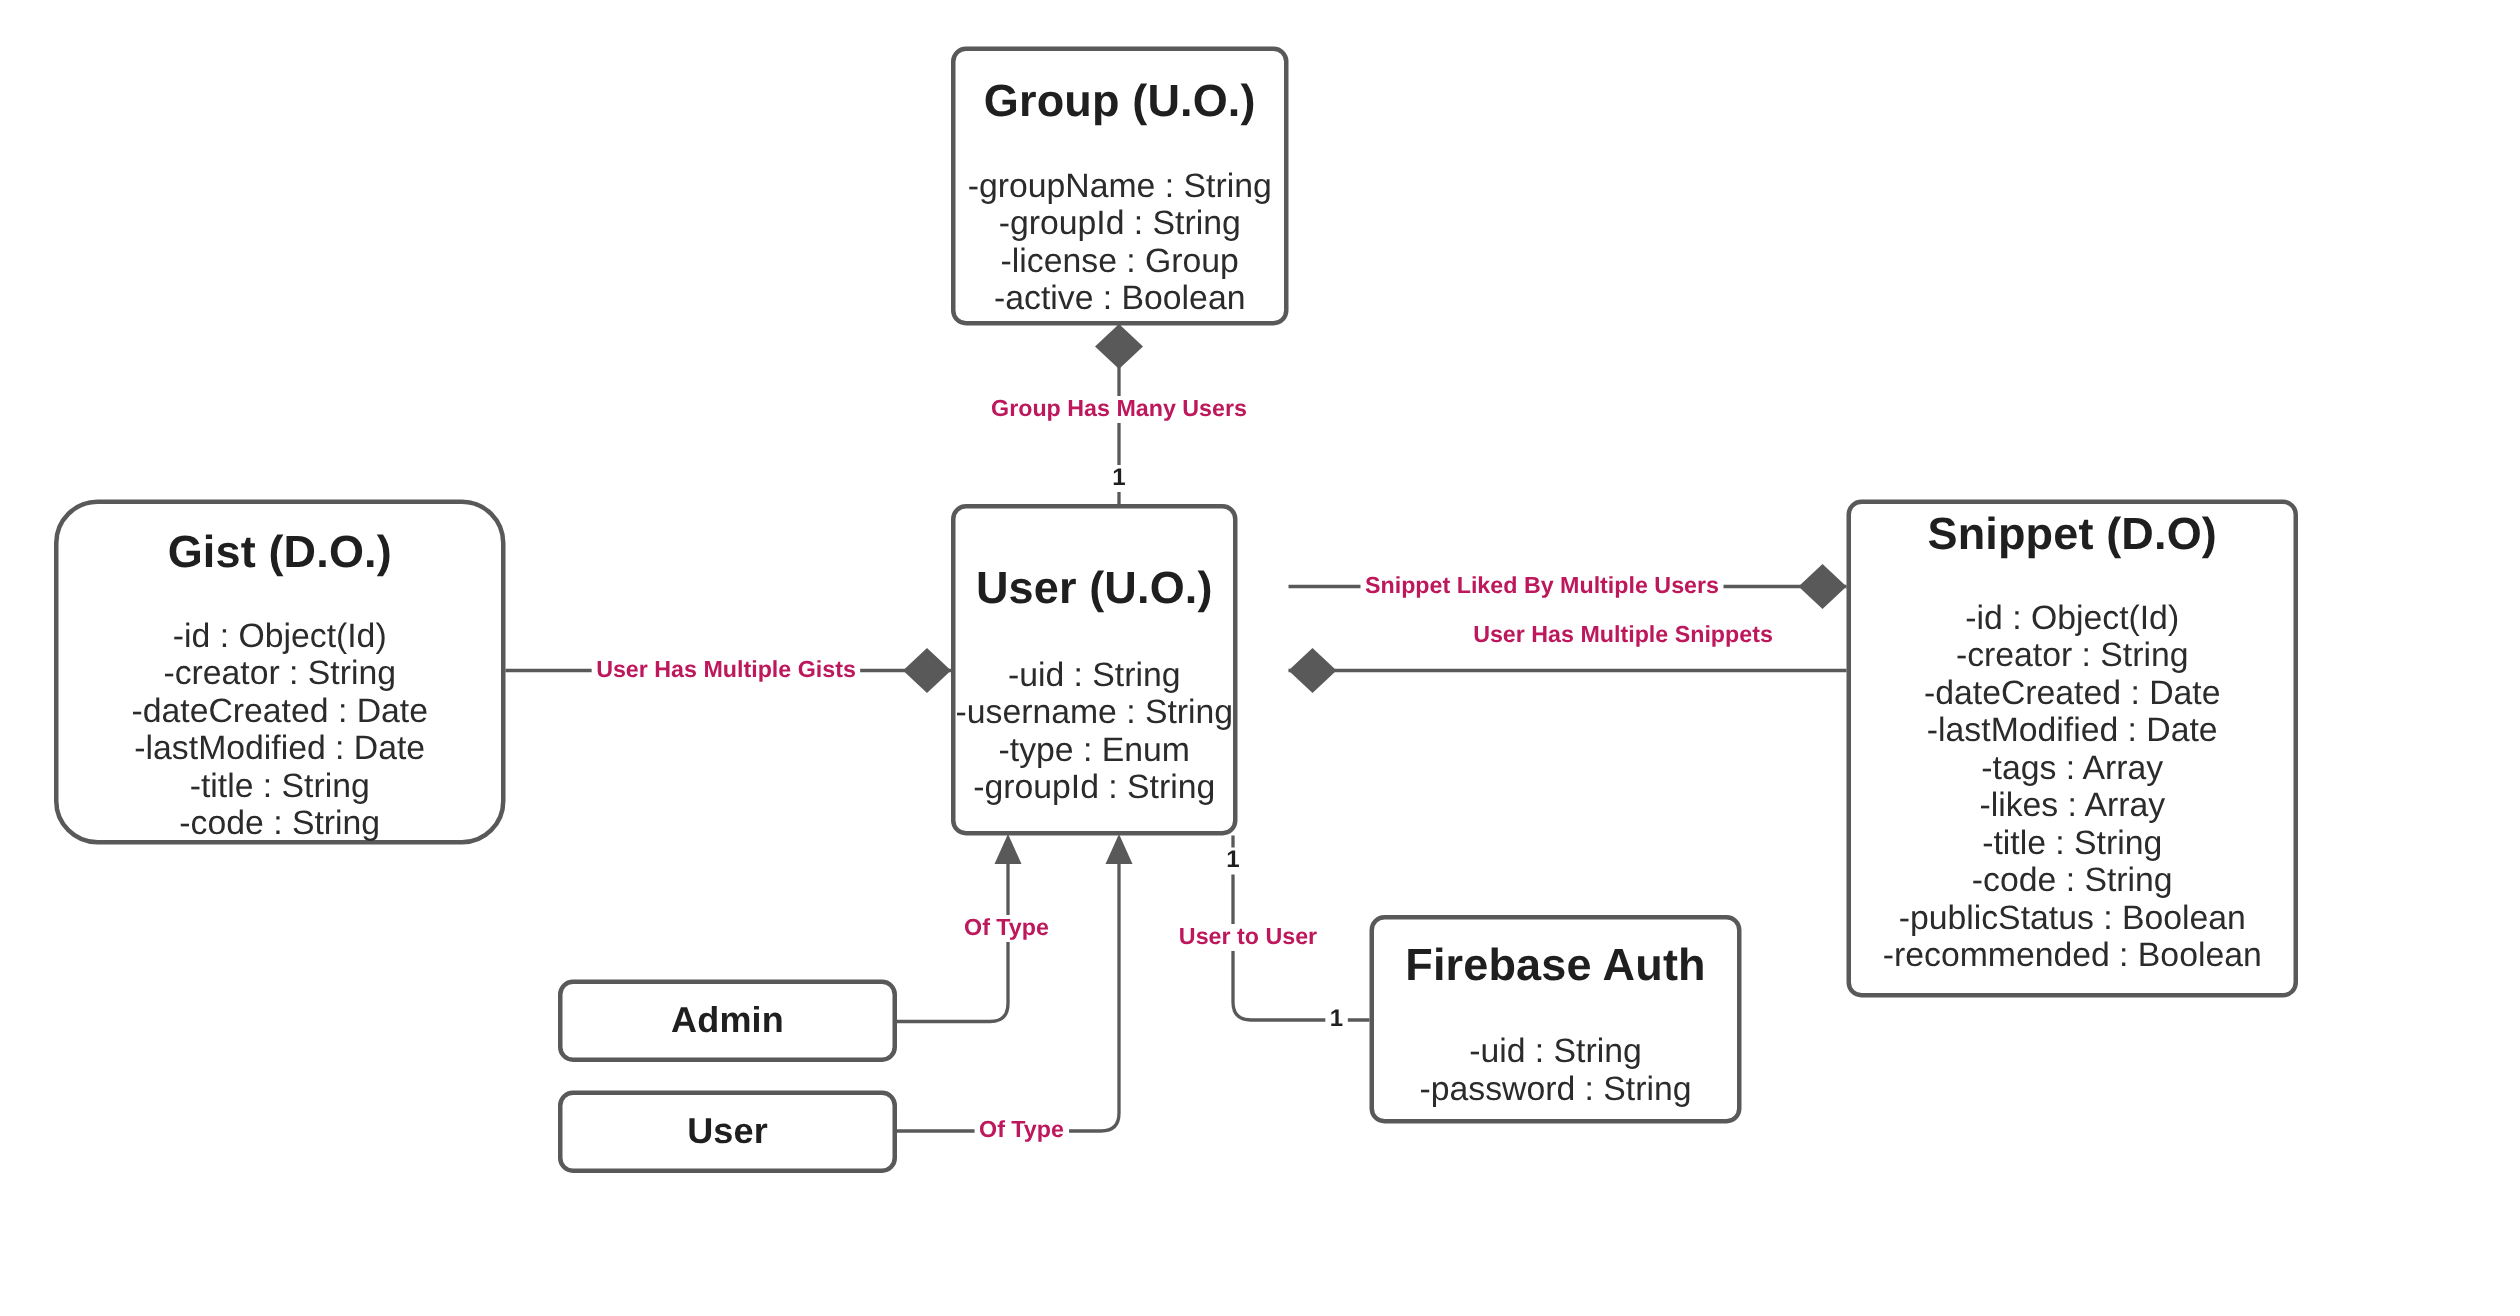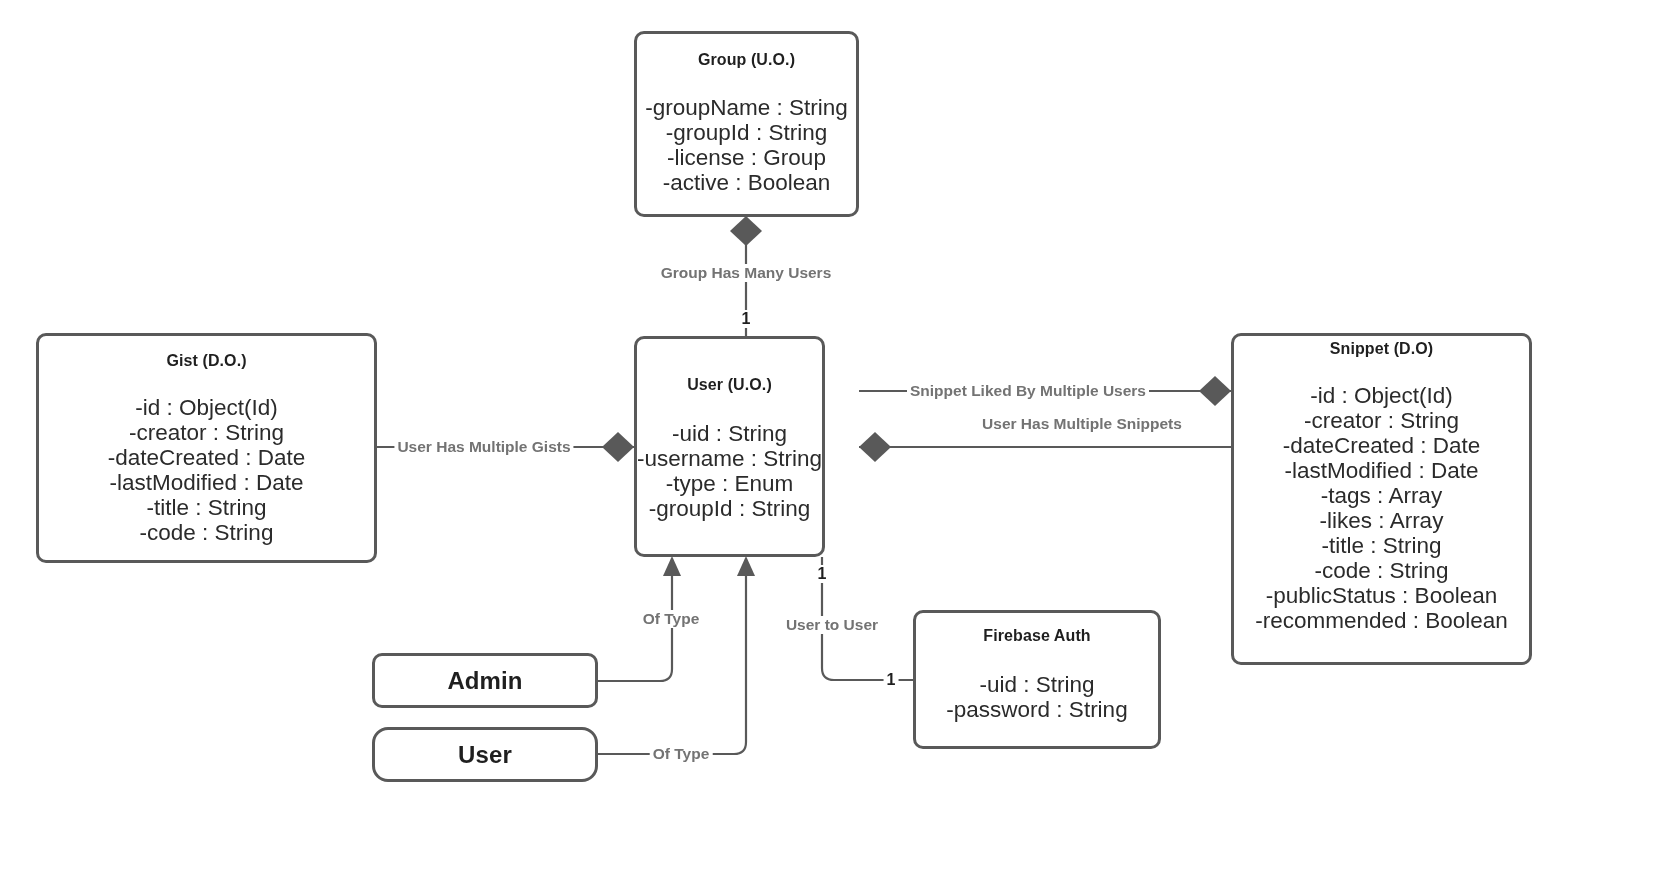--- a/index.html
+++ b/index.html
@@ -30,21 +30,21 @@
     position: absolute;
     box-sizing: border-box;
     background: #ffffff;
     border: 3px solid #595959;
     border-radius: 10px;
     text-align: center;
     z-index: 3;
   }
   .uml-title {
     font-weight: bold;
-    font-size: 16px;
+    font-size: 30px;
     color: #1f1f1f;
     letter-spacing: 0.1px;
     white-space: nowrap;
   }
   .uml-attrs {
     font-size: 22.5px;
     line-height: 25px;
     color: #2b2b2b;
   }
   .uml-attrs div {
@@ -55,21 +55,21 @@
     align-items: center;
     justify-content: center;
   }
   .simple-box .uml-title {
     font-size: 24px;
   }
   .edge-label {
     position: absolute;
     font-size: 15.5px;
     font-weight: bold;
-    color: #737373;
+    color: #be185d;
     background: #ffffff;
     padding: 0 3px;
     white-space: nowrap;
     z-index: 4;
     transform: translate(-50%, -50%);
   }
   .mult-label {
     position: absolute;
     font-size: 16px;
     font-weight: bold;
@@ -112,21 +112,21 @@
   <div class="uml-box" style="left:634px; top:31px; width:225px; height:186px; padding-top:17px;">
     <div class="uml-title">Group (U.O.)</div>
     <div class="uml-attrs" style="margin-top:26px;">
       <div>-groupName : String</div>
       <div>-groupId : String</div>
       <div>-license : Group</div>
       <div>-active : Boolean</div>
     </div>
   </div>
 
-  <div class="uml-box" style="left:36px; top:333px; width:341px; height:230px; padding-top:16px;">
+  <div class="uml-box" style="left:36px; top:333px; width:301px; height:230px; padding-top:16px;border-radius:29px;">
     <div class="uml-title">Gist (D.O.)</div>
     <div class="uml-attrs" style="margin-top:25px;">
       <div>-id : Object(Id)</div>
       <div>-creator : String</div>
       <div>-dateCreated : Date</div>
       <div>-lastModified : Date</div>
       <div>-title : String</div>
       <div>-code : String</div>
     </div>
   </div>
@@ -162,21 +162,21 @@
     <div class="uml-attrs" style="margin-top:27px;">
       <div>-uid : String</div>
       <div>-password : String</div>
     </div>
   </div>
 
   <div class="uml-box simple-box" style="left:372px; top:653px; width:226px; height:55px;">
     <div class="uml-title">Admin</div>
   </div>
 
-  <div class="uml-box simple-box" style="left:372px; top:727px; width:226px; height:55px;border-radius:16px;">
+  <div class="uml-box simple-box" style="left:372px; top:727px; width:226px; height:55px;">
     <div class="uml-title">User</div>
   </div>
 
   <div class="edge-label" style="left:746px; top:273px;">Group Has Many Users</div>
 
   <div class="edge-label" style="left:484px; top:447px;">User Has Multiple Gists</div>
 
   <div class="edge-label" style="left:1028px; top:391px;">Snippet Liked By Multiple Users</div>
 
   <div class="edge-label" style="left:1058px; top:424px;margin-left:24px;">User Has Multiple Snippets</div>

